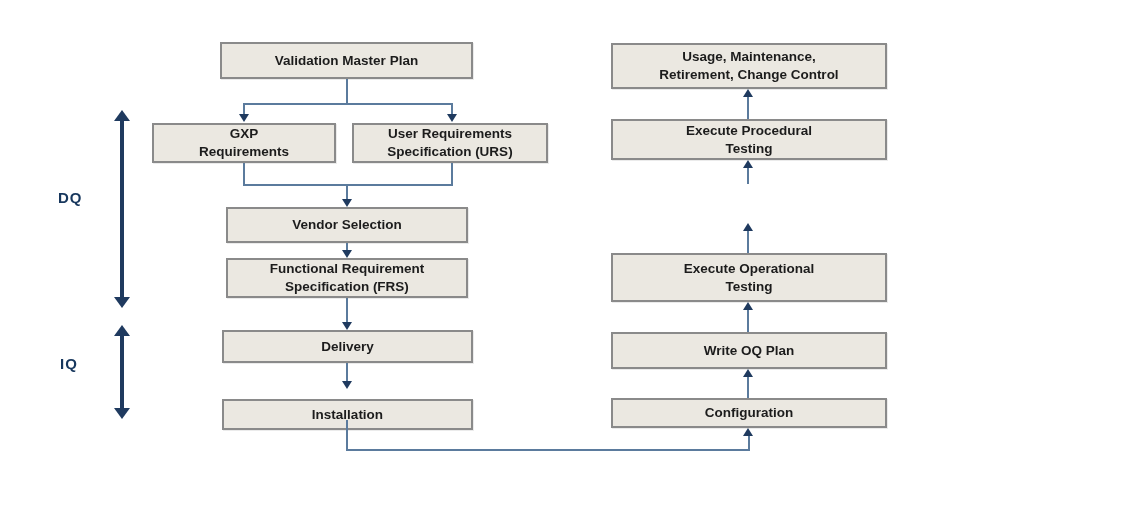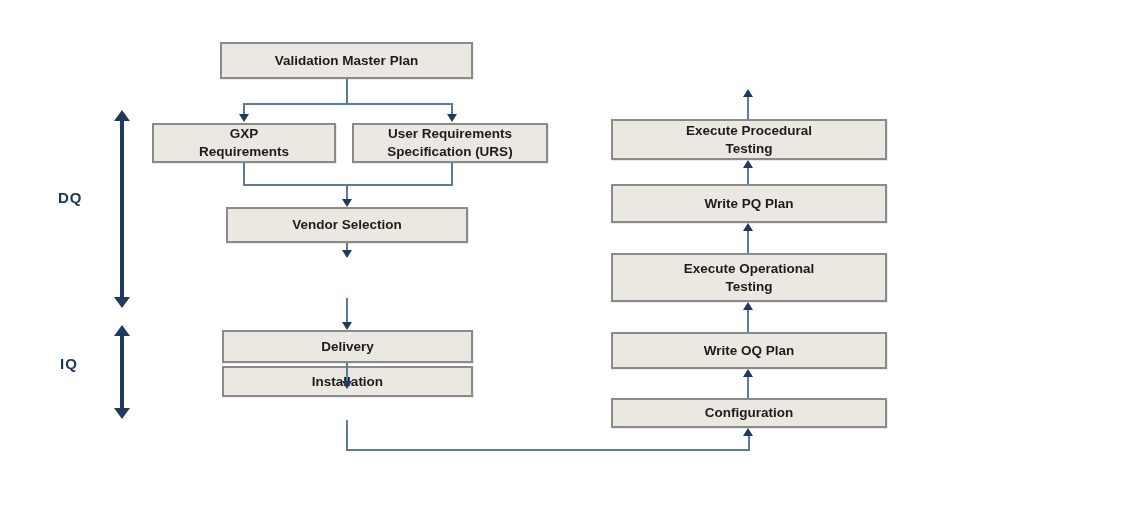--- a/index.html
+++ b/index.html
@@ -30,21 +30,21 @@
     text-align:center;
     white-space: pre-line;
     box-shadow: 1px 1px 0 rgba(0,0,0,0.08);
   }
   #b-vmp      { left:220px; top:42px;  width:253px; height:37px; }
   #b-gxp      { left:152px; top:123px; width:184px; height:40px; }
   #b-urs      { left:352px; top:123px; width:196px; height:40px; }
   #b-vendor   { left:226px; top:207px; width:242px; height:36px; }
   #b-frs      { left:226px; top:258px; width:242px; height:40px; }
   #b-delivery { left:222px; top:330px; width:251px; height:33px; }
-  #b-install  { left:222px; top:366px; width:251px; height:31px;text-align:right; }
+  #b-install  { left:222px; top:399px; width:251px; height:31px;text-align:right; }
   #b-usage    { left:611px; top:43px;  width:276px; height:46px; }
   #b-execproc { left:611px; top:119px; width:276px; height:41px; }
   #b-writepq  { left:611px; top:184px; width:276px; height:39px; }
   #b-execop   { left:611px; top:253px; width:276px; height:49px; }
   #b-writeoq  { left:611px; top:332px; width:276px; height:37px; }
   #b-config   { left:611px; top:398px; width:276px; height:30px;text-align:right; }
   
   .cline { position:absolute; background: var(--connector); }
   #c-vmp-down   { left:346px; top:79px;  width:2px;  height:25px; }
   #c-split-h    { left:243px; top:103px; width:210px; height:2px; }
@@ -112,26 +112,29 @@
 <body>
 
 <div id="canvas">
 
   <div class="box" id="b-vmp">Validation Master Plan</div>
   <div class="box" id="b-gxp">GXP
 Requirements</div>
   <div class="box" id="b-vendor">Vendor Selection</div>
   <div class="box" id="b-urs">User Requirements
 Specification (URS)</div>
+  <div class="box" id="b-frs">Functional Requirement
+Specification (FRS)</div>
   <div class="box" id="b-delivery">Delivery</div>
   <div class="box" id="b-install">Installation</div>
 
+  <div class="box" id="b-usage">Usage, Maintenance,
+Retirement, Change Control</div>
   <div class="box" id="b-execproc">Execute Procedural
 Testing</div>
-  <div class="box" id="b-writepq">Write PQ Plan</div>
   <div class="box" id="b-execop">Execute Operational
 Testing</div>
   <div class="box" id="b-writeoq">Write OQ Plan</div>
   <div class="box" id="b-config">Configuration</div>
 
   <div class="cline" id="c-vmp-down"></div>
   <div class="cline" id="c-split-h"></div>
   <div class="cline" id="c-split-l"></div>
   <div class="cline" id="c-split-r"></div>
   <div class="ah-down" id="ah-split-l"></div>

